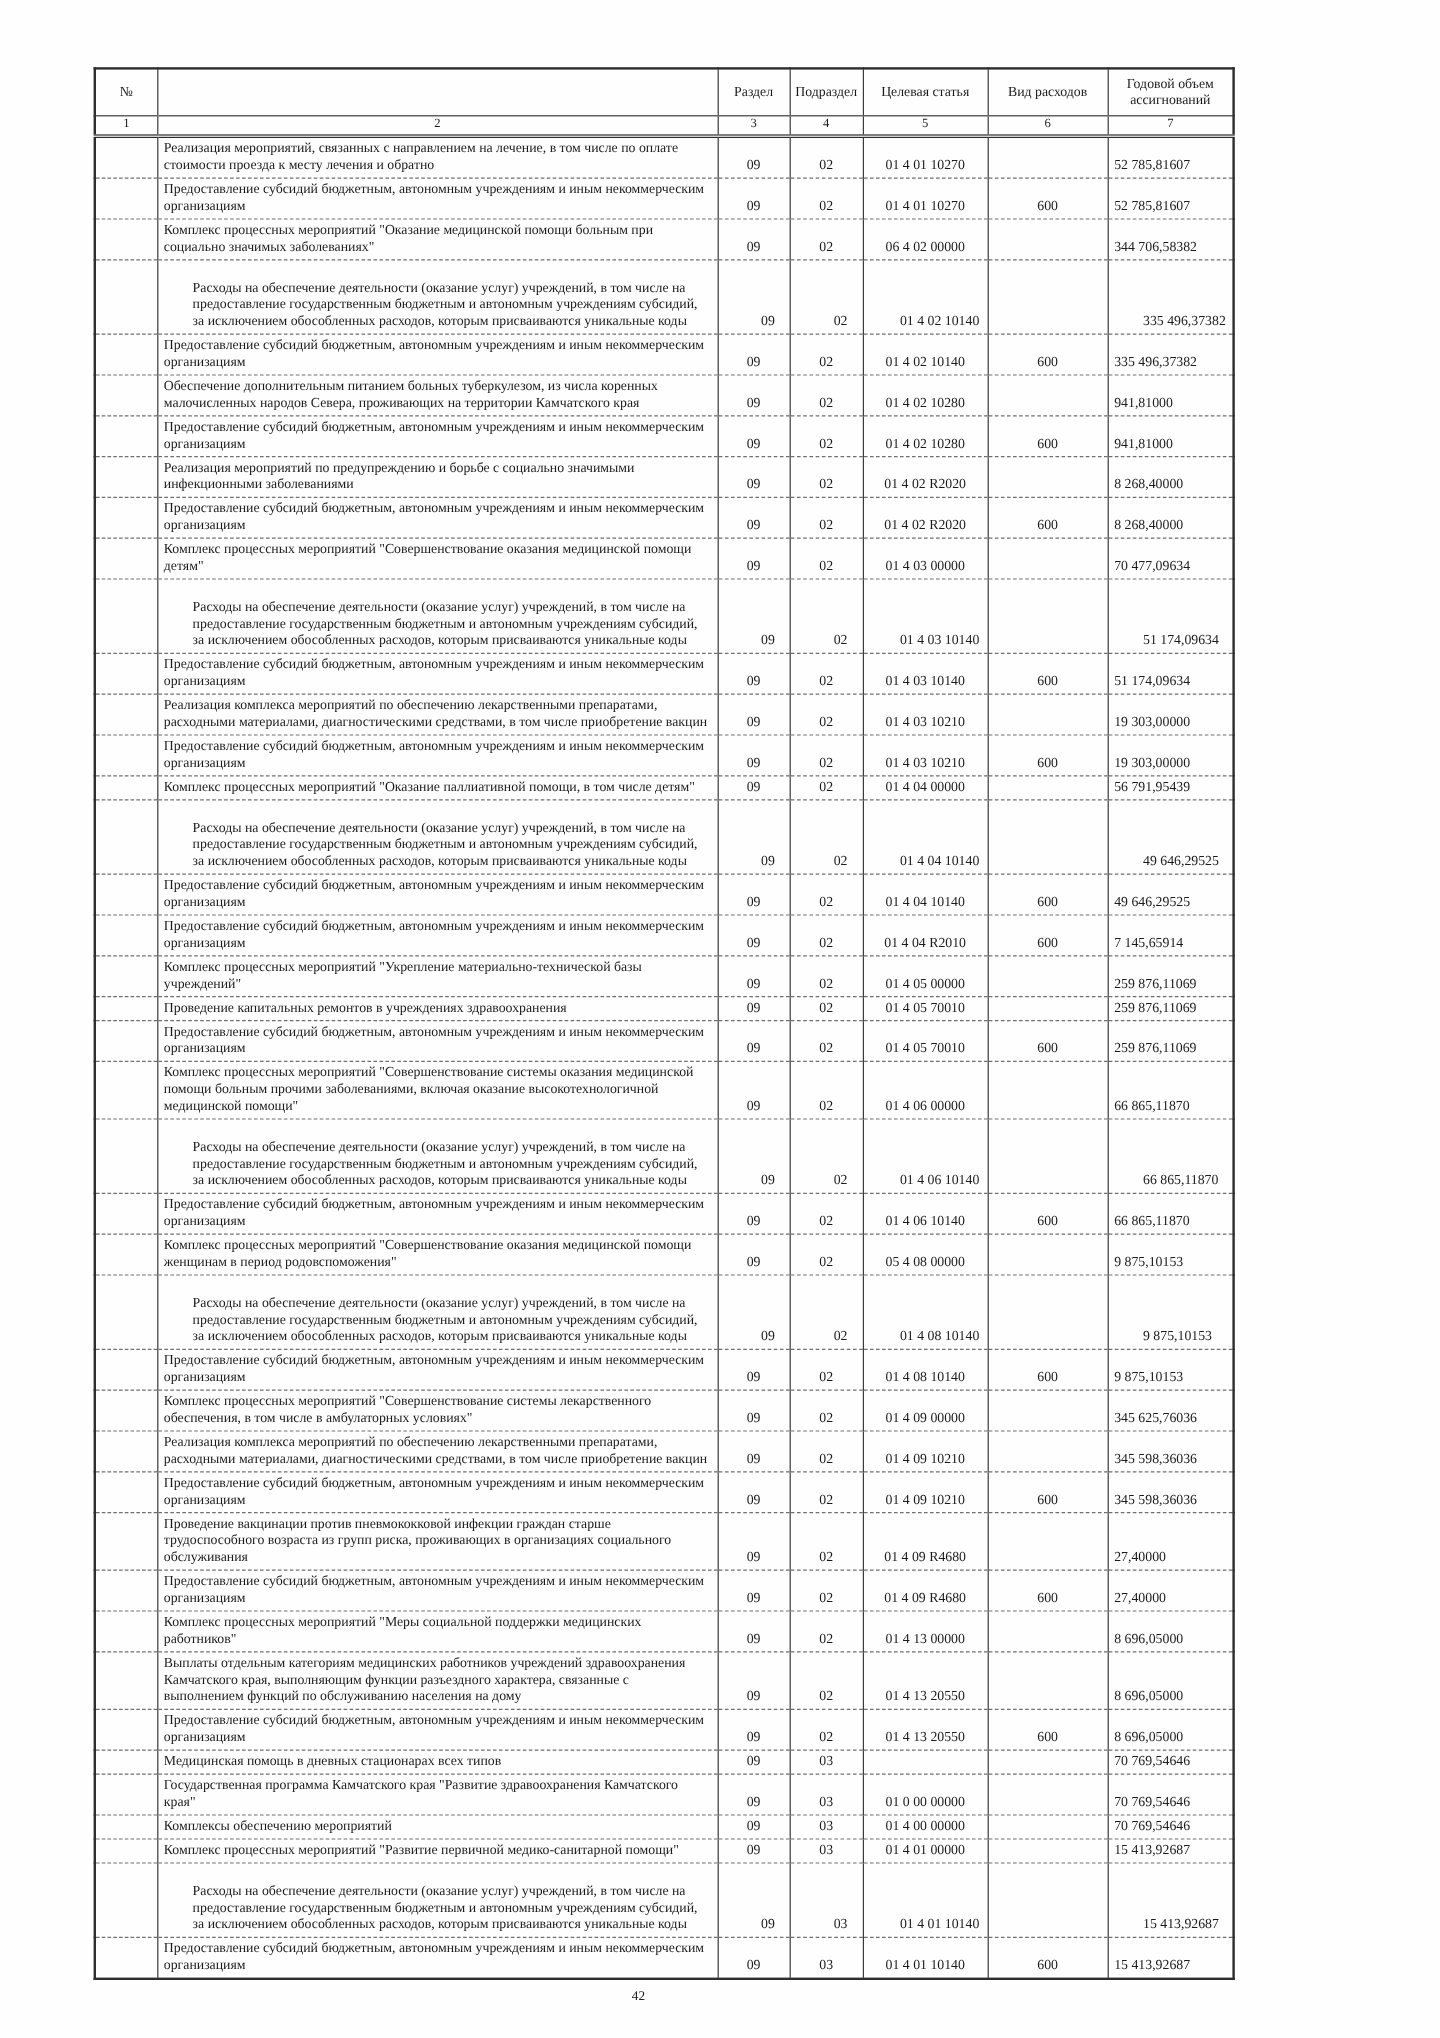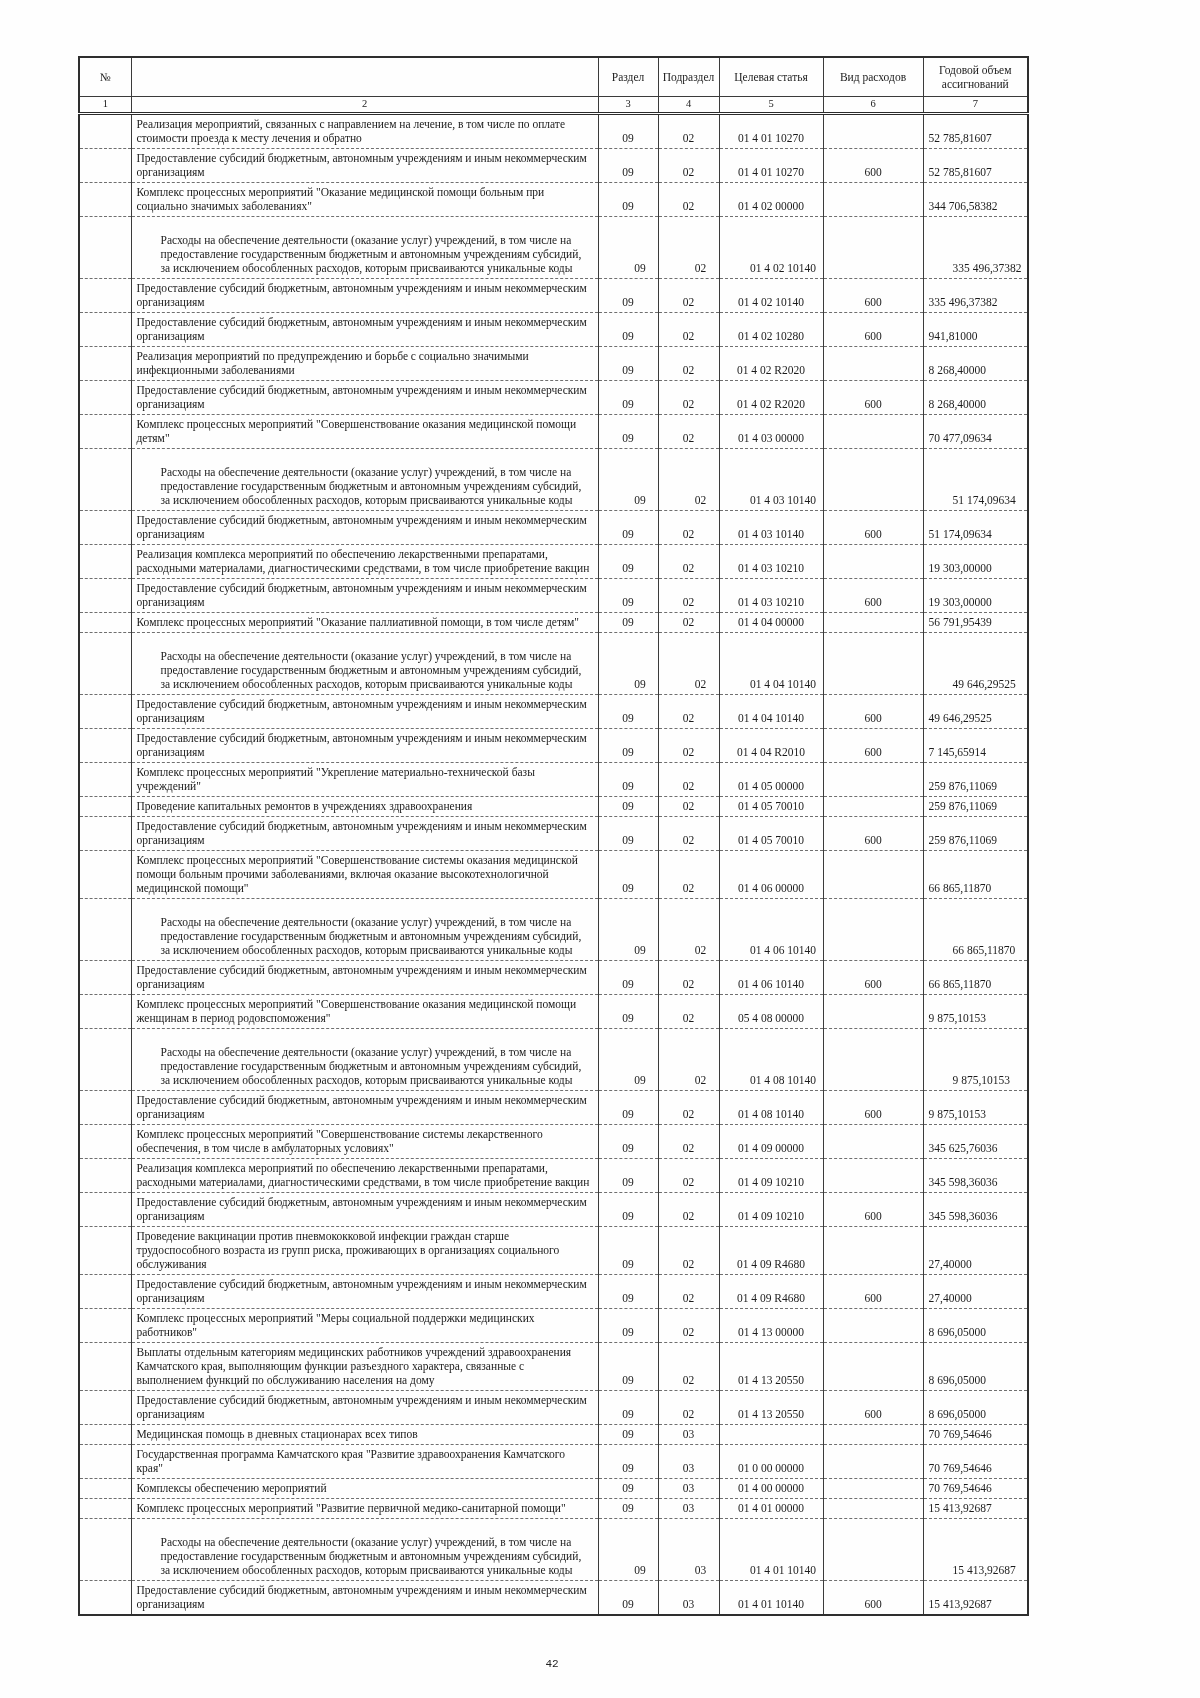--- a/index.html
+++ b/index.html
@@ -47,22 +47,21 @@
   tbody tr:first-child td { border-top: none; margin-top: 41px; }
   tbody tr.tall td { padding-top: 16px; padding-left: 29px; }
 
   td.c-name { text-align: left; }
   td.c-mid  { text-align: center; }
   td.c-amt  { text-align: left; padding-right: 4px; }
 
   .pageno {
     position: absolute; top: 1658px; left: 0; width: 1064px;
     text-align: center; font-size: 11px; color: #222;
-    font-family: Liberation Mono, monospace;
-    margin-left: 20px;
+    font-family: Liberation Serif, serif;
   }
 </style>
 </head>
 <body>
 
 <div class="sheet">
 
   <table class="budget">
     <colgroup>
       <col class="c1">
@@ -110,41 +109,50 @@
           <td class="c-mid">02</td>
           <td class="c-mid">01 4 01 10270</td>
           <td class="c-mid">600</td>
           <td class="c-amt">52 785,81607</td>
         </tr>
         <tr>
           <td class="c-num"></td>
           <td class="c-name">Комплекс процессных мероприятий "Оказание медицинской помощи больным при социально значимых заболеваниях"</td>
           <td class="c-mid">09</td>
           <td class="c-mid">02</td>
-          <td class="c-mid">01 4 02 00000</td>
+          <td class="c-mid">06 4 02 00000</td>
           <td class="c-mid"></td>
           <td class="c-amt">344 706,58382</td>
         </tr>
         <tr class="tall">
           <td class="c-num"></td>
           <td class="c-name">Расходы на обеспечение деятельности (оказание услуг) учреждений, в том числе на предоставление государственным бюджетным и автономным учреждениям субсидий, за исключением обособленных расходов, которым присваиваются уникальные коды</td>
           <td class="c-mid">09</td>
           <td class="c-mid">02</td>
           <td class="c-mid">01 4 02 10140</td>
           <td class="c-mid"></td>
           <td class="c-amt">335 496,37382</td>
         </tr>
         <tr>
           <td class="c-num"></td>
           <td class="c-name">Предоставление субсидий бюджетным, автономным учреждениям и иным некоммерческим организациям</td>
           <td class="c-mid">09</td>
           <td class="c-mid">02</td>
           <td class="c-mid">01 4 02 10140</td>
           <td class="c-mid">600</td>
           <td class="c-amt">335 496,37382</td>
+        </tr>
+        <tr>
+          <td class="c-num"></td>
+          <td class="c-name">Обеспечение дополнительным питанием больных туберкулезом, из числа коренных малочисленных народов Севера, проживающих на территории Камчатского края</td>
+          <td class="c-mid">09</td>
+          <td class="c-mid">02</td>
+          <td class="c-mid">01 4 02 10280</td>
+          <td class="c-mid"></td>
+          <td class="c-amt">941,81000</td>
         </tr>
         <tr>
           <td class="c-num"></td>
           <td class="c-name">Предоставление субсидий бюджетным, автономным учреждениям и иным некоммерческим организациям</td>
           <td class="c-mid">09</td>
           <td class="c-mid">02</td>
           <td class="c-mid">01 4 02 10280</td>
           <td class="c-mid">600</td>
           <td class="c-amt">941,81000</td>
         </tr>

